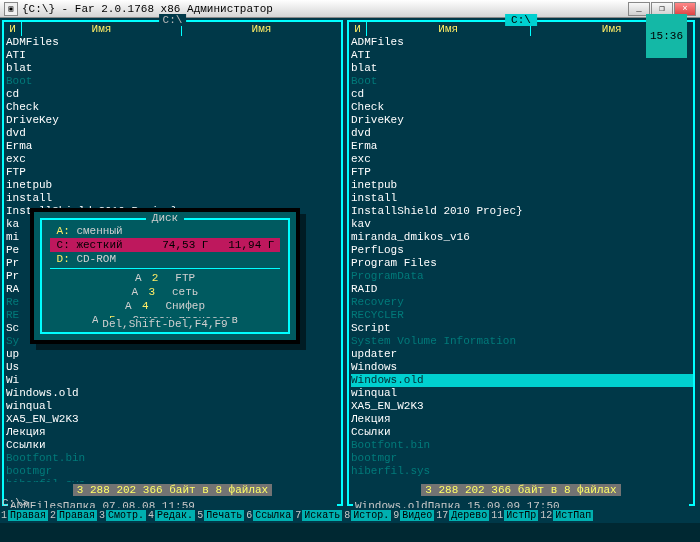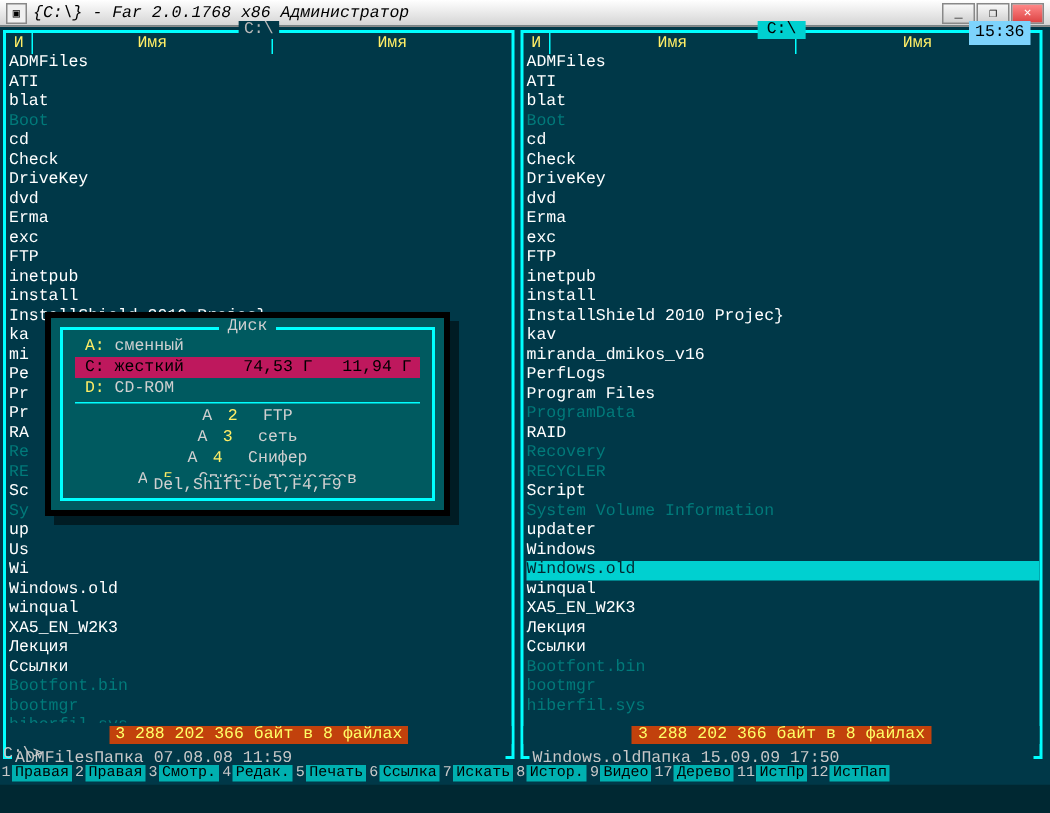--- a/index.html
+++ b/index.html
@@ -1,43 +1,43 @@
 <!DOCTYPE html>
 <html><head>
 <meta charset="utf-8">
 <style>
 * { margin:0; padding:0; box-sizing:border-box; font-family:'Courier New',monospace; }
 body { background:#002832; width:700px; height:542px; overflow:hidden; font-size:11px; color:#00ffff; }
 .titlebar { background:linear-gradient(#fff,#d4d4d4); height:18px; display:flex; align-items:center; padding:0 4px; color:#000; font-size:11px; border-bottom:1px solid #888; }
 .titlebar .icon { width:14px; height:14px; background:#f0f0f0; border:1px solid #888; margin-right:4px; display:flex; align-items:center; justify-content:center; font-size:8px; }
-.titlebar .title { flex:1;font-style:italic; }
+.titlebar .title { flex:1; }
 .winbtn { width:22px; height:14px; background:linear-gradient(#f8f8f8,#d0d0d0); border:1px solid #888; margin-left:1px; display:flex; align-items:center; justify-content:center; font-size:9px; cursor:pointer; }
 .winbtn.close { background:linear-gradient(#f88,#d44); color:#fff; }
 .farbody { background:#003848; position:relative; height:505px; }
 .panel { position:absolute; top:2px; height:486px; border:2px double #00ffff; }
 .panel.left { left:2px; width:341px; }
 .panel.right { left:347px; width:348px; }
 .panel-title { position:absolute; top:-8px; left:50%; transform:translateX(-50%); background:#003848; padding:0 4px; color:#b8b8b8; }
 .panel-title.active { background:#00d0d0; color:#000; padding:0 6px; }
-.clock { position:absolute; top:-8px; right:6px; background:#7dd3fc; color:#000; padding:2px 4px; }
+.clock { position:absolute; top:-8px; right:6px; background:#14b8a6; color:#000; padding:16px 4px; }
 .cols { display:flex; height:14px; }
 .colh { text-align:center; color:#ffee66; padding-top:1px; border-right:1px solid #00ffff; }
 .colh:last-child { border-right:none; }
 .colh.attr { width:18px; }
 .colh.name { flex:1; }
 .files { height:446px; overflow:hidden; padding-left:2px; }
 .frow { height:13px; line-height:13px; white-space:nowrap; overflow:hidden; cursor:pointer; }
 .frow.dir { color:#ffffff; }
 .frow.hidden { color:#007a7a; }
 .frow.sel { background:#00d0d0; color:#002832; }
 .panel-footer { position:absolute; bottom:-8px; left:4px; right:4px; display:flex; background:#003848; padding:0 2px; }
 .panel-footer .cur { color:#c8c8c8; }
 .panel-footer .info { flex:1; text-align:left; color:#c8c8c8; }
 .summary { position:absolute; bottom:8px; left:0; right:0; text-align:center; background:#003848; }
-.summary span { background:#c2410c; color:#ffff66; padding:0 4px; }
+.summary span { background:#737373; color:#ffff66; padding:0 4px; }
 .cmdline { position:absolute; bottom:14px; left:2px; color:#c8c8c8; font-size:11px; }
 .keybar { position:absolute; bottom:0; left:0; right:0; height:15px; background:#003848; display:flex; }
 .keybar .kb { display:flex; align-items:center; font-size:10px; }
 .keybar .kb .num { color:#c8c8c8; padding:0 1px; }
 .keybar .kb .lbl { background:#00b0b0; color:#000; padding:0 2px; margin-right:1px; }
 .drive-dialog { position:absolute; top:190px; left:30px; width:270px; background:#005a60; border:4px solid #000; box-shadow:6px 6px 0 rgba(0,0,0,0.5); z-index:10; padding:6px; }
 .drive-dialog .db { border:2px double #00ffff; padding:4px 8px 2px; }
 .drive-dialog .dt { text-align:center; margin-top:-12px; }
 .drive-dialog .dt span { background:#005a60; padding:0 6px; color:#d0d0d0; }
 .drive-row { height:14px; line-height:14px; color:#d0d0d0; cursor:pointer; white-space:pre; }

